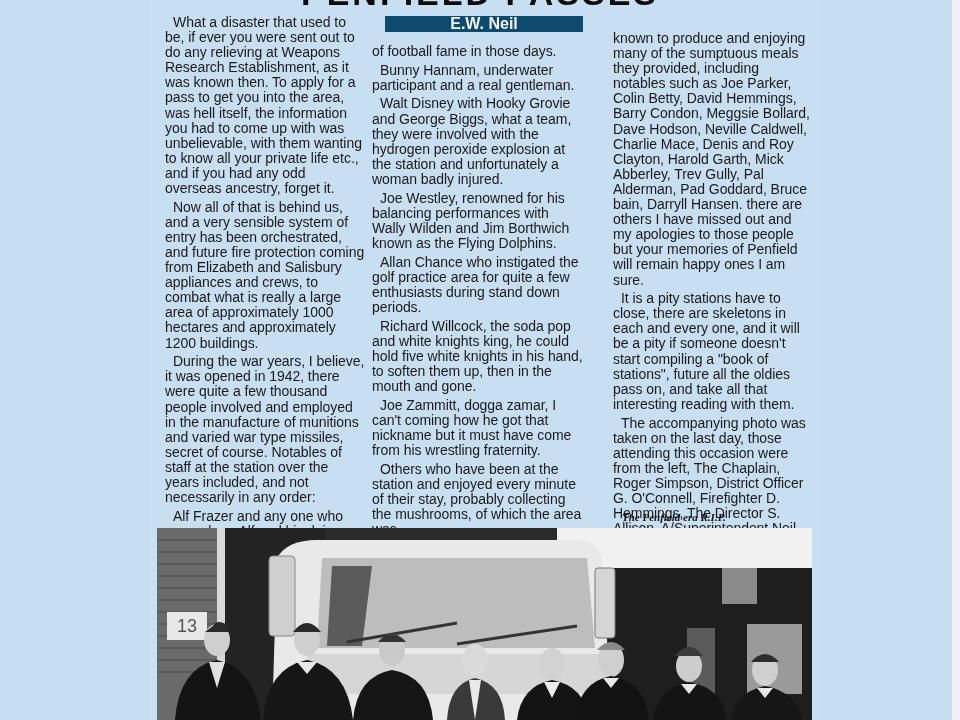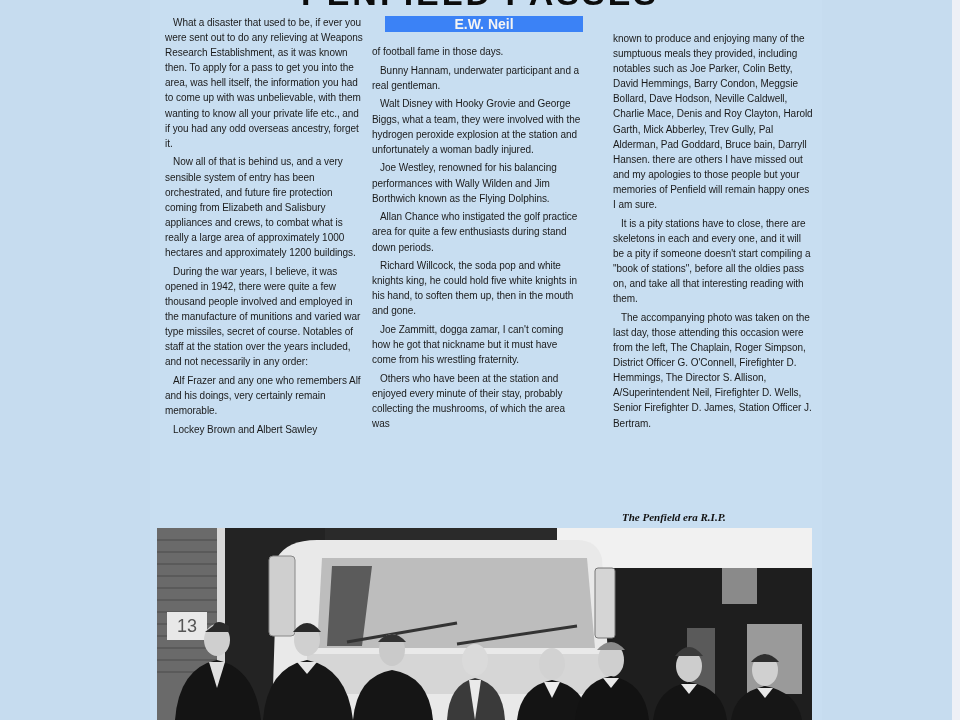--- a/index.html
+++ b/index.html
@@ -17,25 +17,25 @@
     background:#c8def1;
   }
   .headline {
     position:absolute; left:300px; top:-22px; width:360px; height:30px;
     text-align:center; font-weight:900; font-size:34px; letter-spacing:3px;
     color:#0c0c0c; font-family:"Liberation Sans", sans-serif; line-height:30px;
     white-space:nowrap; overflow:hidden;
   }
   .byline {
     position:absolute; left:385px; top:16px; width:198px; height:16px;
-    background:#3b82f6; color:#f4f4f4; text-align:center;
-    font-weight:bold; font-size:14px; line-height:16px;
+    background:#0c4a6e; color:#f4f4f4; text-align:center;
+    font-weight:bold; font-size:16px; line-height:16px;
   }
   .col {
-    position:absolute; color:#1a1a1a; font-size:10px; line-height:15.1px;
+    position:absolute; color:#1a1a1a; font-size:14px; line-height:15.1px;
     letter-spacing:-0.05px;
   }
   .col p { margin:0 0 3.6px 0; text-indent:8px; }
   .col p.noindent { text-indent:0; }
   #col1 { left:165px; top:15px; width:200px; }
   #col2 { left:372px; top:44px; width:212px; }
   #col3 { left:613px; top:31px; width:200px; }
   .caption {
     position:absolute; left:622px; top:511px; font-style:italic; font-weight:bold;
     font-size:11px; color:#111; font-family:"Liberation Serif", serif;
@@ -69,21 +69,21 @@
   <p>Walt Disney with Hooky Grovie and George Biggs, what a team, they were involved with the hydrogen peroxide explosion at the station and unfortunately a woman badly injured.</p>
   <p>Joe Westley, renowned for his balancing performances with Wally Wilden and Jim Borthwich known as the Flying Dolphins.</p>
   <p>Allan Chance who instigated the golf practice area for quite a few enthusiasts during stand down periods.</p>
   <p>Richard Willcock, the soda pop and white knights king, he could hold five white knights in his hand, to soften them up, then in the mouth and gone.</p>
   <p>Joe Zammitt, dogga zamar, I can't coming how he got that nickname but it must have come from his wrestling fraternity.</p>
   <p>Others who have been at the station and enjoyed every minute of their stay, probably collecting the mushrooms, of which the area was</p>
 </div>
 
 <div class="col" id="col3">
   <p class="noindent">known to produce and enjoying many of the sumptuous meals they provided, including notables such as Joe Parker, Colin Betty, David Hemmings, Barry Condon, Meggsie Bollard, Dave Hodson, Neville Caldwell, Charlie Mace, Denis and Roy Clayton, Harold Garth, Mick Abberley, Trev Gully, Pal Alderman, Pad Goddard, Bruce bain, Darryll Hansen.  there are others I have missed out and my apologies to those people but your memories of Penfield will remain happy ones I am sure.</p>
-  <p>It is a pity stations have to close, there are skeletons in each and every one, and it will be a pity if someone doesn't start compiling a "book of stations", before all the oldies pass on, and take all that interesting reading with them.</p>
+  <p>It is a pity stations have to close, there are skeletons in each and every one, and it will be a pity if someone doesn't start compiling a "book of stations", future all the oldies pass on, and take all that interesting reading with them.</p>
   <p>The accompanying photo was taken on the last day, those attending this occasion were from the left, The Chaplain, Roger Simpson, District Officer G. O'Connell, Firefighter D. Hemmings, The Director S. Allison, A/Superintendent Neil, Firefighter D. Wells, Senior Firefighter D. James, Station Officer J. Bertram.</p>
 </div>
 
 <div class="caption">The Penfield era R.I.P.</div>
 
 <div class="photo">
   <svg width="655" height="192" viewBox="0 0 655 192">
 
     <rect x="0" y="0" width="60" height="192" fill="#6a6a6a"></rect>
     <g stroke="#4a4a4a" stroke-width="1">

